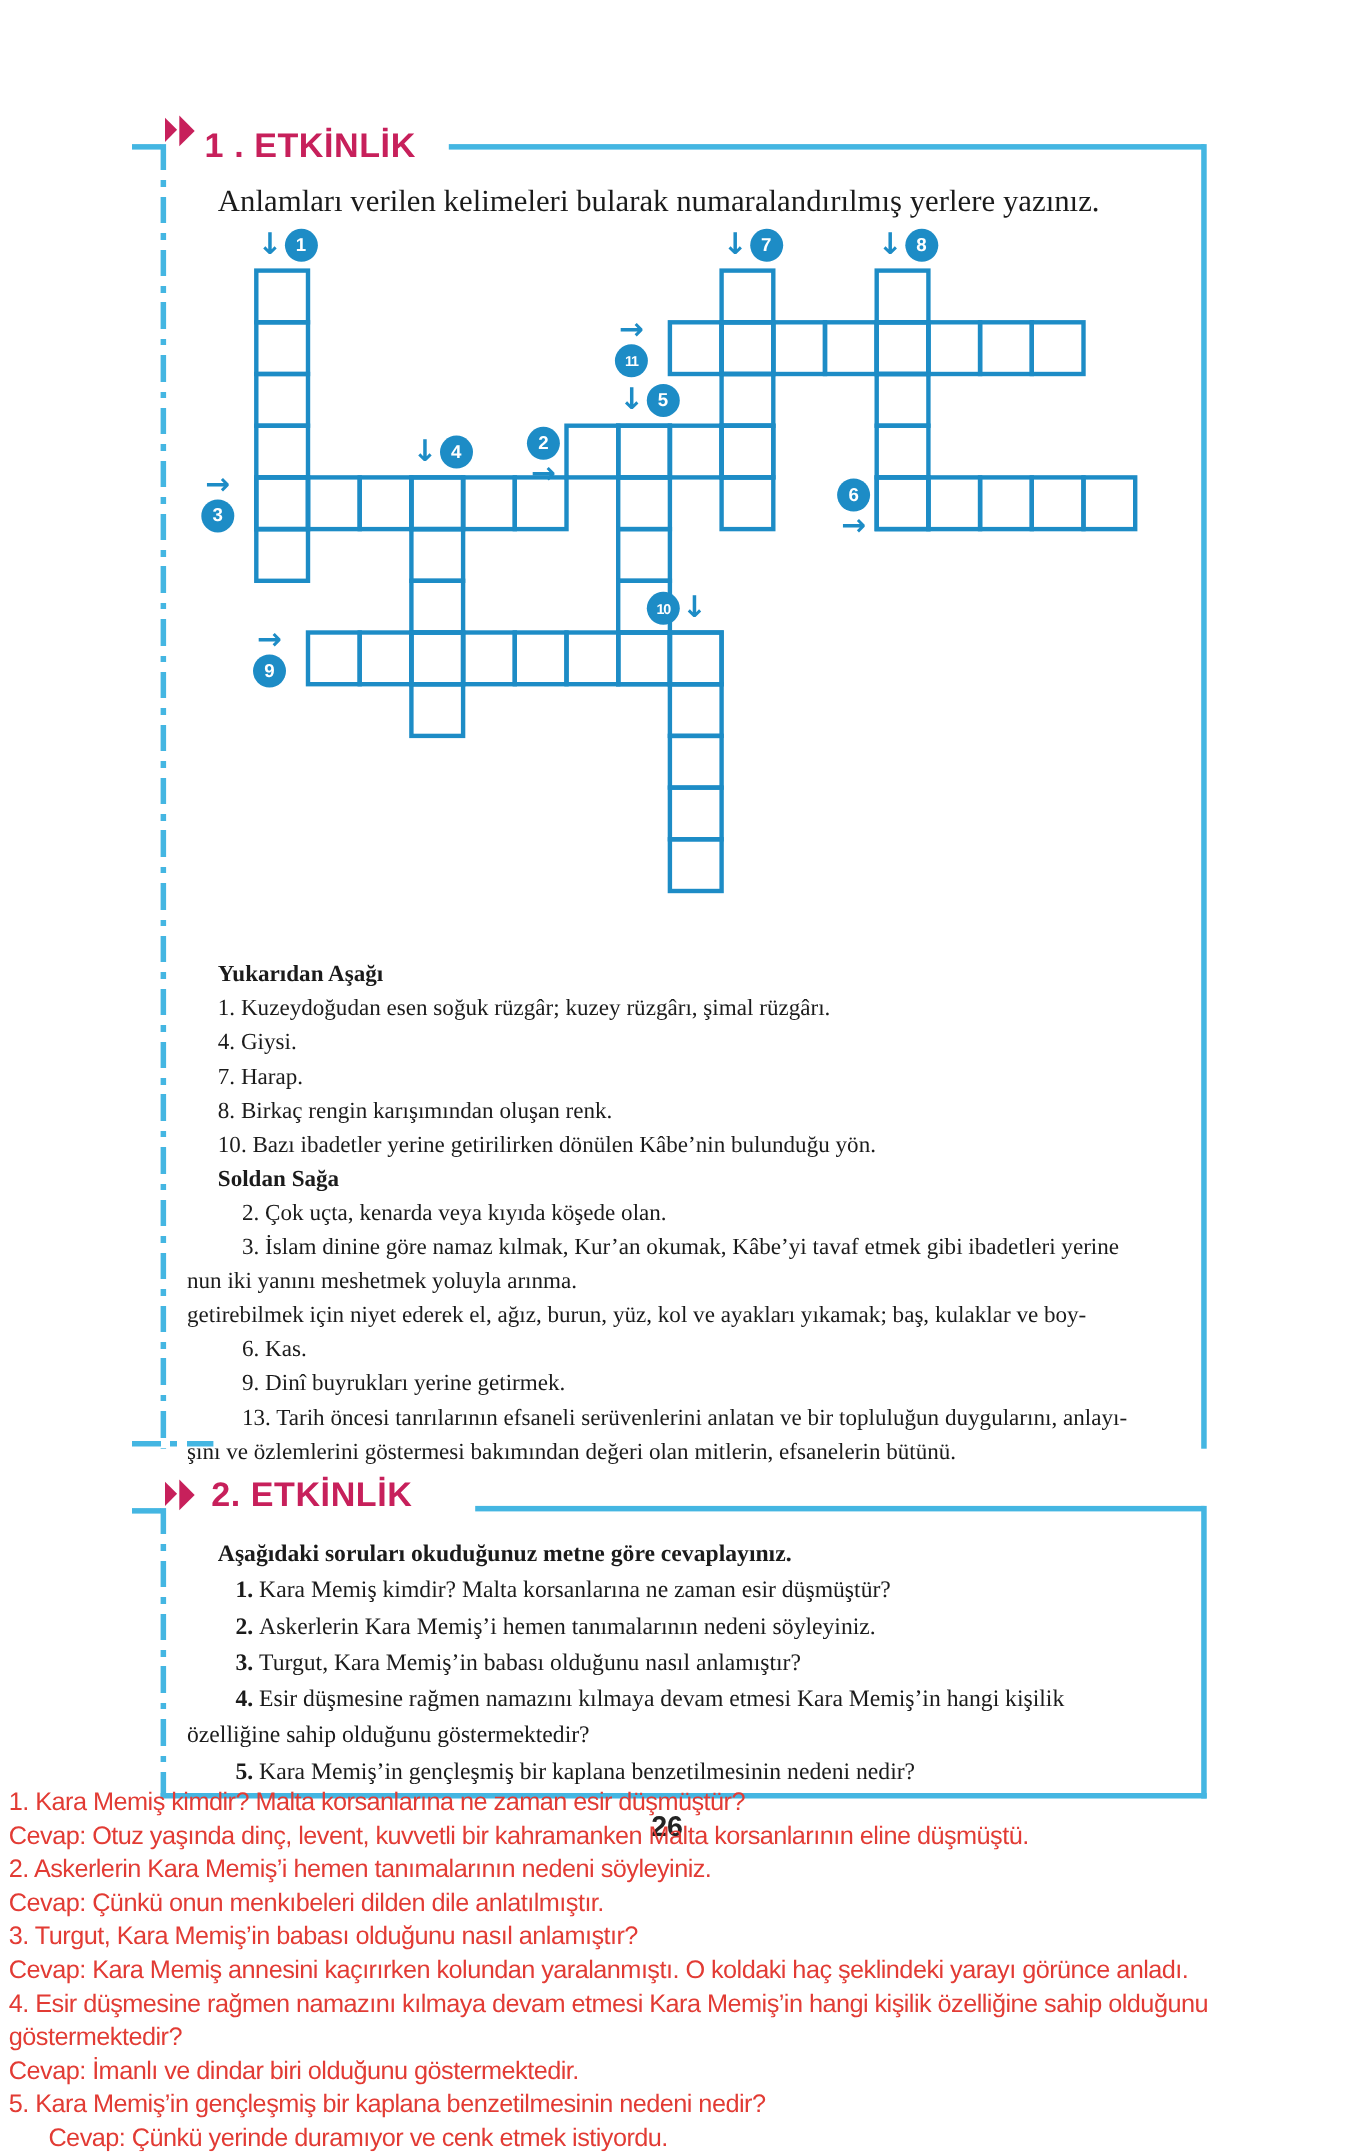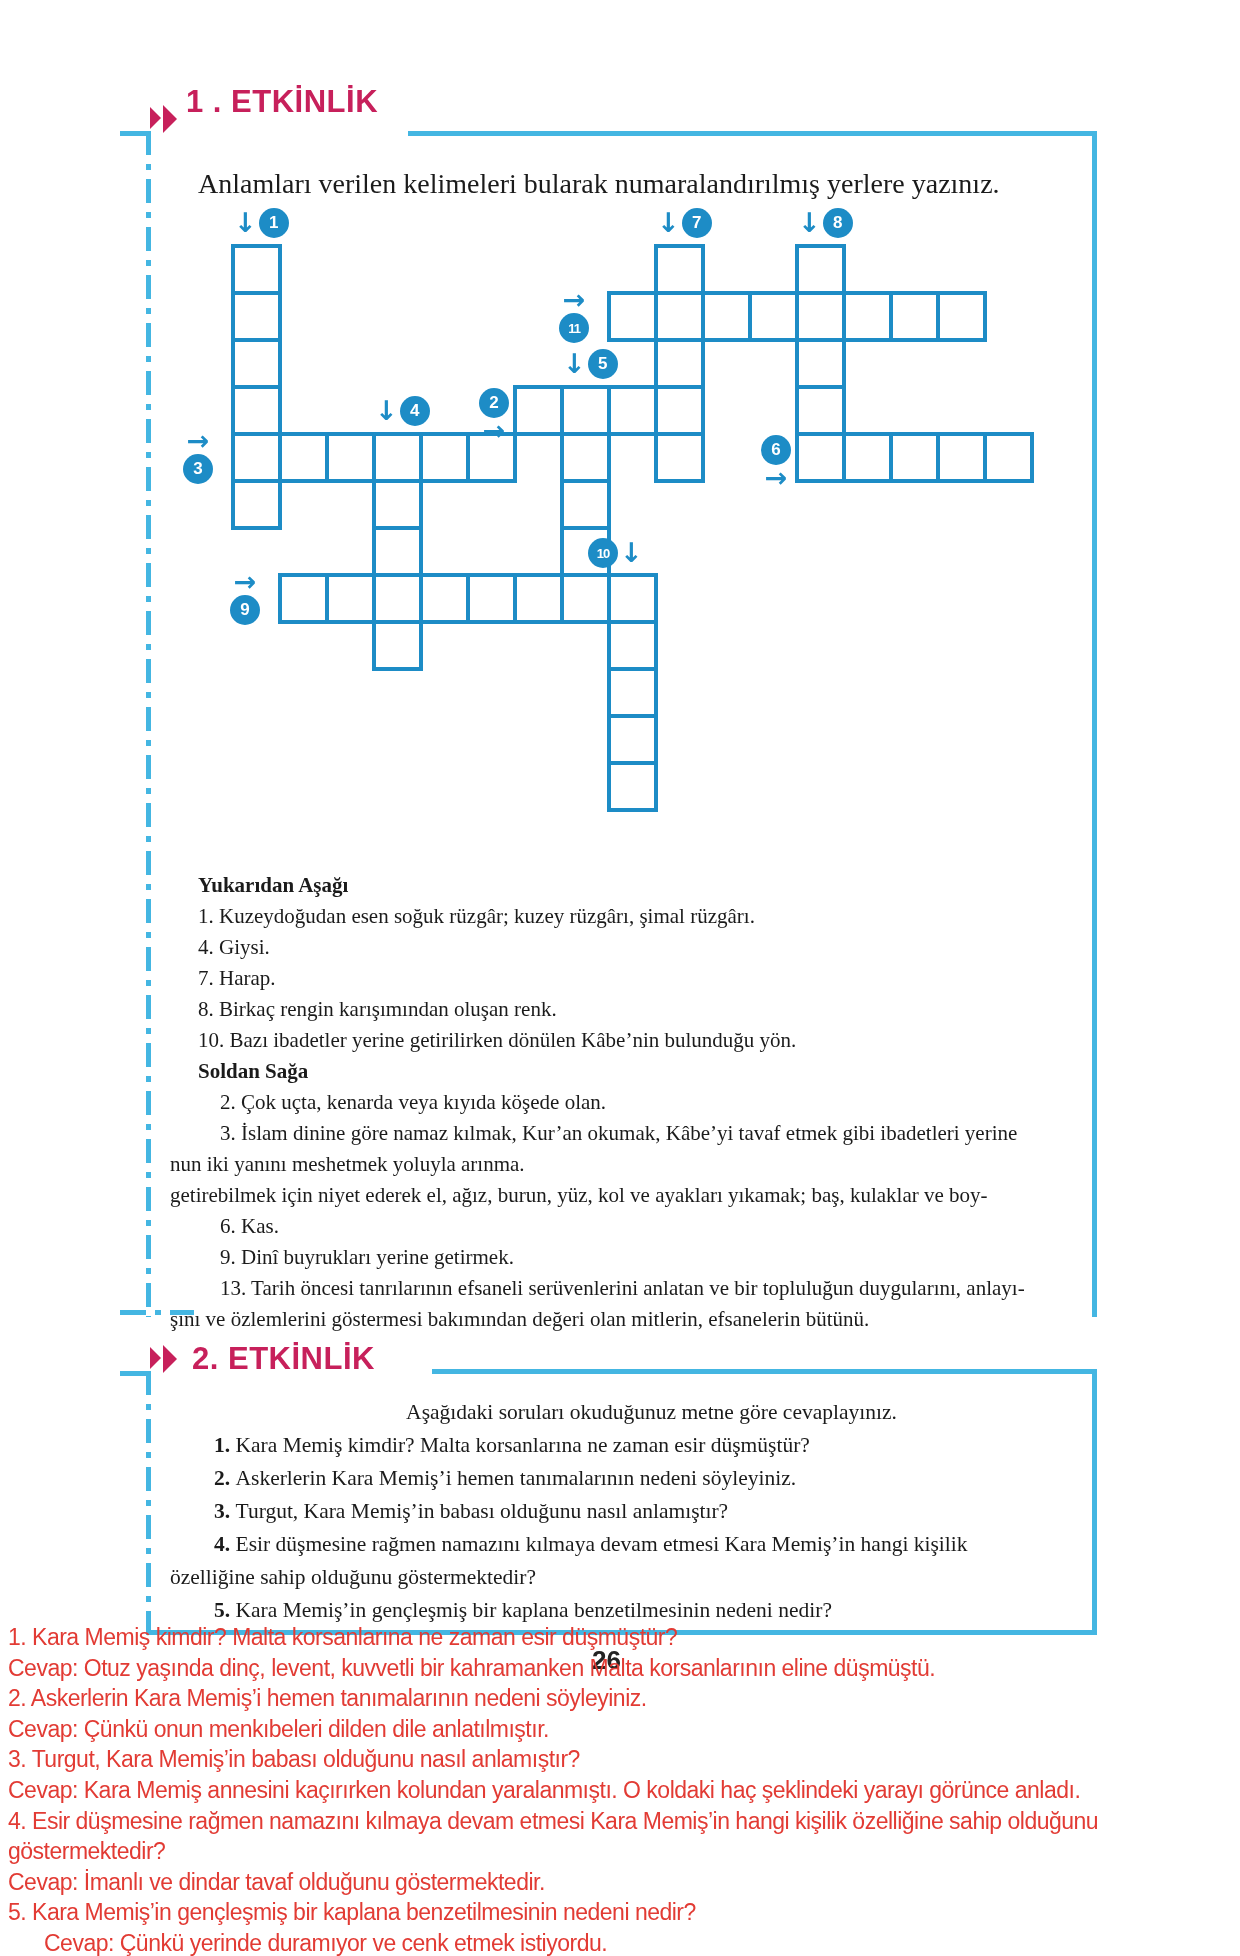--- a/index.html
+++ b/index.html
@@ -29,21 +29,21 @@
   .badge-circle.small{font-size:13px;letter-spacing:-1px;}
   .badge-arrow{font-family:"DejaVu Sans",sans-serif;font-weight:bold;font-size:27px;
                color:#1d8cc6;line-height:26px;}
   
   #clues{position:absolute;left:170px;top:870px;width:915px;font-size:21px;line-height:31px;}
   .clue-heading{font-weight:bold;white-space:nowrap;}
   .clue-line{white-space:nowrap;}
   .sec-gap{}
   
   #questions{position:absolute;left:170px;top:1396px;width:935px;font-size:21.5px;line-height:33px;}
-  .q-instruction{font-weight:normal;white-space:nowrap;text-align:center;}
+  .q-instruction{font-weight:bold;white-space:nowrap;}
   .q-line{white-space:nowrap;}
   .q-line b{font-weight:bold;}
   
   .pagenum{position:absolute;left:592px;top:1645px;font-family:"Liberation Sans",sans-serif;
            font-weight:bold;font-size:26px;color:#232323;}
   .ans{position:absolute;left:8px;font-family:"Liberation Sans",sans-serif;font-size:23px;
        letter-spacing:-0.5px;color:#e23b34;white-space:nowrap;}
 </style>
 </head>
 <body>
@@ -53,21 +53,21 @@
   <div class="dashh" style="left:120px;top:131px;width:30px;"></div>
   <div class="dashv" style="left:146px;top:131px;height:1186px;"></div>
   <div class="cyan" style="left:408px;top:131px;width:687px;height:5px;"></div>
   <div class="cyan" style="left:1092px;top:131px;width:5px;height:1186px;"></div>
   <div class="dashh" style="left:120px;top:1310px;width:74px;"></div>
 
   <svg class="chevrons" style="left:146px;top:104px;" width="36" height="32" viewBox="0 0 36 32">
     <path d="M4 3 L15 14 L4 25 Z" fill="#c7205b"></path>
     <path d="M17 1 L31 15 L17 29 Z" fill="#c7205b"></path>
   </svg>
-  <div class="act-title" style="left:186px;top:84px;">1 . ETKİNLİK</div>
+  <div class="act-title" style="left:186px;top:115px;">1 . ETKİNLİK</div>
   <div class="instruction" style="left:198px;top:168px;">Anlamları verilen kelimeleri bularak numaralandırılmış yerlere yazınız.</div>
 
   <div id="crossword">
       <div class="word down" style="left: 231px; top: 244px;">
         <div class="cell"></div>
         <div class="cell"></div>
         <div class="cell"></div>
         <div class="cell"></div>
         <div class="cell"></div>
         <div class="cell"></div>
@@ -238,18 +238,18 @@
 
   <div id="answers">
       <div class="ans" style="top: 1624px;">1. Kara Memiş kimdir? Malta korsanlarına ne zaman esir düşmüştür?</div>
       <div class="ans" style="top: 1655px;">Cevap: Otuz yaşında dinç, levent, kuvvetli bir kahramanken Malta korsanlarının eline düşmüştü.</div>
       <div class="ans" style="top: 1685px;">2. Askerlerin Kara Memiş’i hemen tanımalarının nedeni söyleyiniz.</div>
       <div class="ans" style="top: 1716px;">Cevap: Çünkü onun menkıbeleri dilden dile anlatılmıştır.</div>
       <div class="ans" style="top: 1746px;">3. Turgut, Kara Memiş’in babası olduğunu nasıl anlamıştır?</div>
       <div class="ans" style="top: 1777px;">Cevap: Kara Memiş annesini kaçırırken kolundan yaralanmıştı. O koldaki haç şeklindeki yarayı görünce anladı.</div>
       <div class="ans" style="top: 1808px;">4. Esir düşmesine rağmen namazını kılmaya devam etmesi Kara Memiş’in hangi kişilik özelliğine sahip olduğunu</div>
       <div class="ans" style="top: 1838px;">göstermektedir?</div>
-      <div class="ans" style="top: 1869px;">Cevap: İmanlı ve dindar tavaf olduğunu göstermektedir.</div>
+      <div class="ans" style="top: 1869px;">Cevap: İmanlı ve dindar biri olduğunu göstermektedir.</div>
       <div class="ans" style="top: 1899px;">5. Kara Memiş’in gençleşmiş bir kaplana benzetilmesinin nedeni nedir?</div>
       <div class="ans" style="top: 1930px; margin-left: 36px;">Cevap: Çünkü yerinde duramıyor ve cenk etmek istiyordu.</div>
     </div>
 
 </div>
 
 </body></html>

